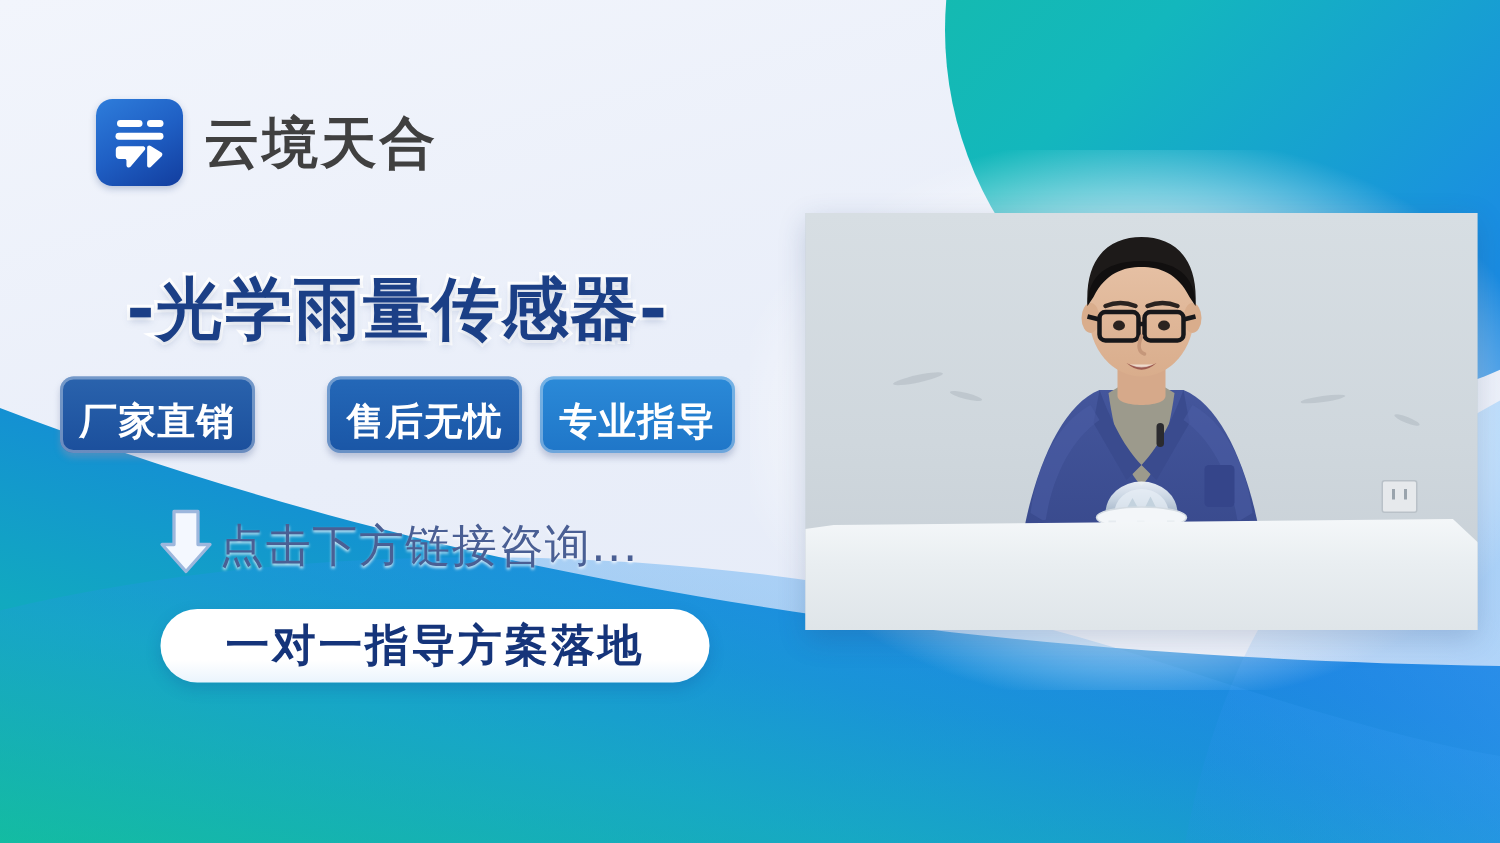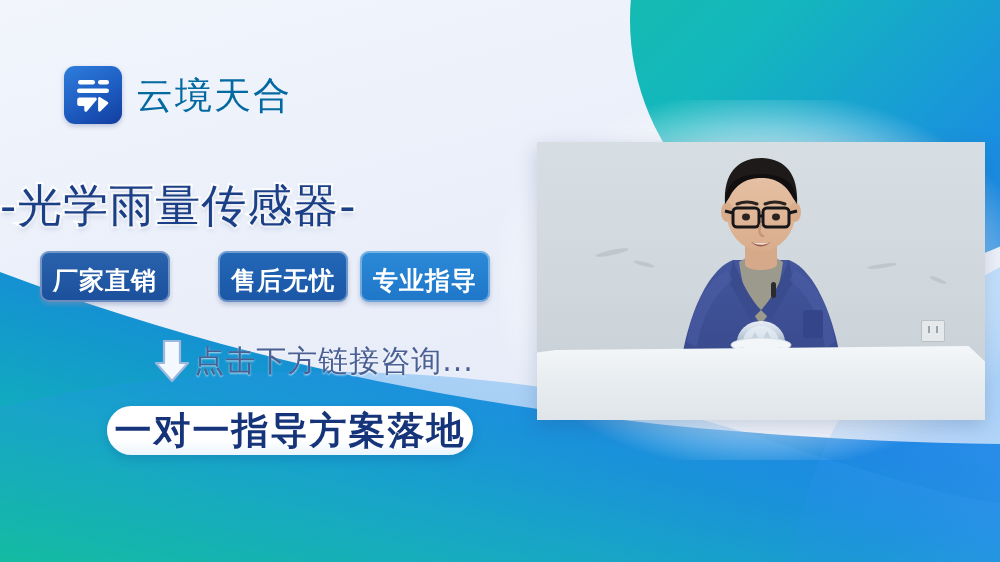--- a/index.html
+++ b/index.html
@@ -68,36 +68,36 @@
     height: 58px;
     border-radius: 11px;
     background: linear-gradient(150deg, #2e7ddb 0%, #1f5fc4 50%, #123d9e 100%);
     box-shadow: 0 2px 5px rgba(20,50,120,0.25);
     position: relative;
     flex: none;
   }
   .logo-mark svg { position: absolute; left: 0; top: 0; }
   .logo-text {
     font-size: 37px;
-    font-weight: 400;
-    color: #0369a1;
+    font-weight: 700;
+    color: #404040;
     letter-spacing: 2px;
     line-height: 1;
     white-space: nowrap;
   }
 
   
   .headline {
     position: absolute;
     left: 0;
     top: 176px;
     width: 530px;
-    text-align: left;
+    text-align: center;
     font-size: 45px;
-    font-weight: 400;
+    font-weight: 700;
     letter-spacing: 1px;
     color: #1b3f86;
     white-space: nowrap;
     -webkit-text-stroke: 4px #ffffff;
     paint-order: stroke fill;
     text-shadow: 0 3px 5px rgba(120,140,180,0.35);
   }
 
   
   .badge-row {
@@ -125,24 +125,23 @@
   .badge.b2 { background: linear-gradient(180deg, #2468b8 0%, #1a56a6 100%); margin-left: 36px; }
   .badge.b3 { background: linear-gradient(180deg, #2b8ad8 0%, #1f76c8 100%); }
 
   
   .cta-line {
     position: absolute;
     left: 0;
     top: 337px;
     width: 530px;
     display: flex;
-    align-items: center;
+    align-items: flex-end;
     justify-content: center;
     gap: 2px;
-    margin-left: 48px;
   }
   .arrow-icon { flex: none; }
   .cta-text {
     font-size: 30px;
     font-weight: 400;
     color: #4a5f94;
     letter-spacing: 1px;
     white-space: nowrap;
     text-shadow: 0 1px 2px rgba(255,255,255,0.8);
   }
@@ -155,21 +154,21 @@
     width: 366px;
     height: 49px;
     border-radius: 26px;
     background: linear-gradient(180deg, #ffffff 0%, #ffffff 70%, #eaf4fd 100%);
     box-shadow: 0 4px 10px rgba(20,70,140,0.22);
     display: flex;
     align-items: center;
     justify-content: center;
   }
   .pill-text {
-    font-size: 37px;
+    font-size: 29px;
     font-weight: 700;
     color: #15347a;
     letter-spacing: 2px;
     white-space: nowrap;
   }
 
   
   .video-panel {
     position: absolute;
     left: 537px;

